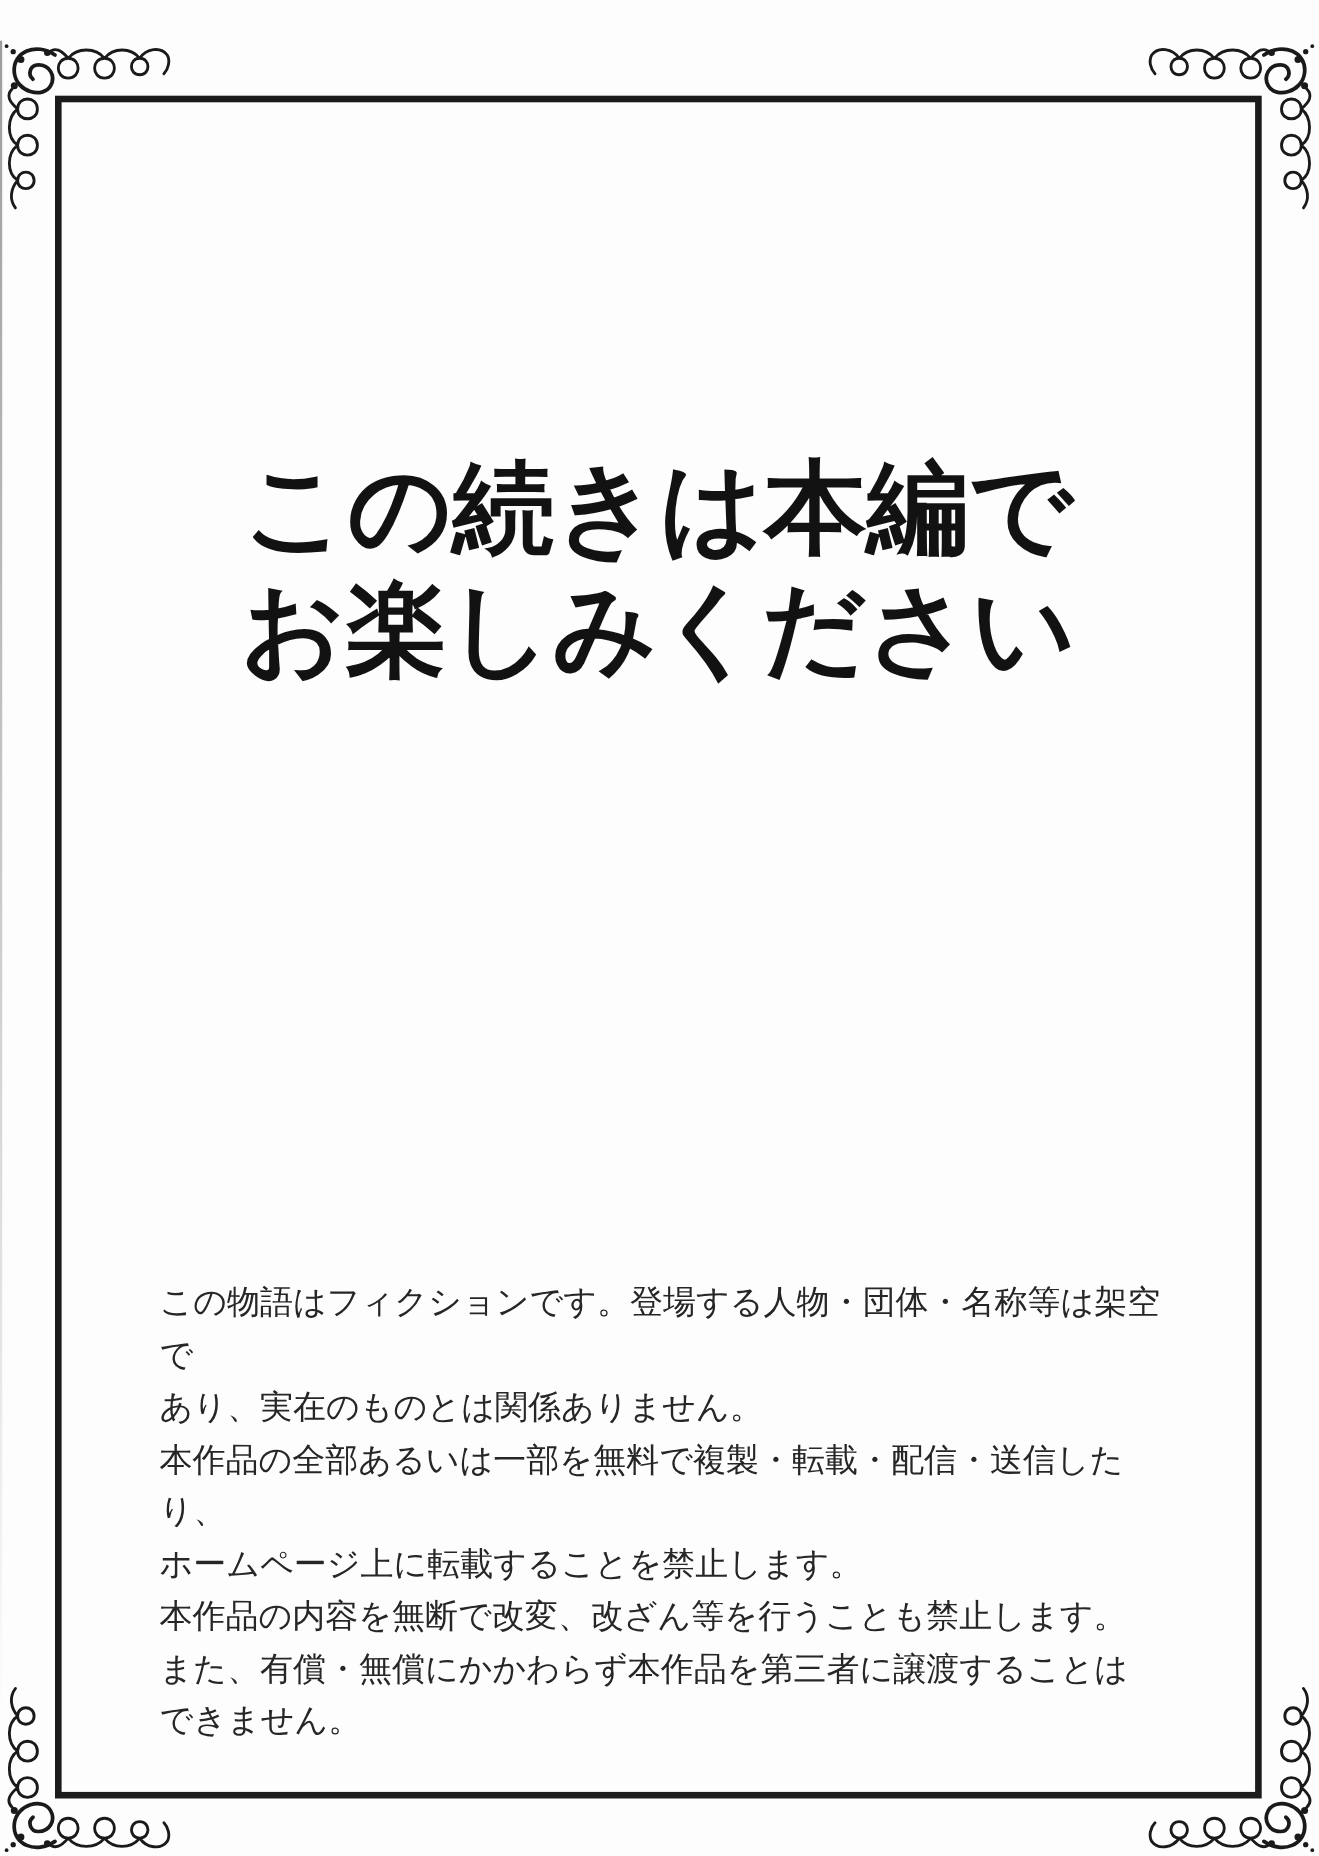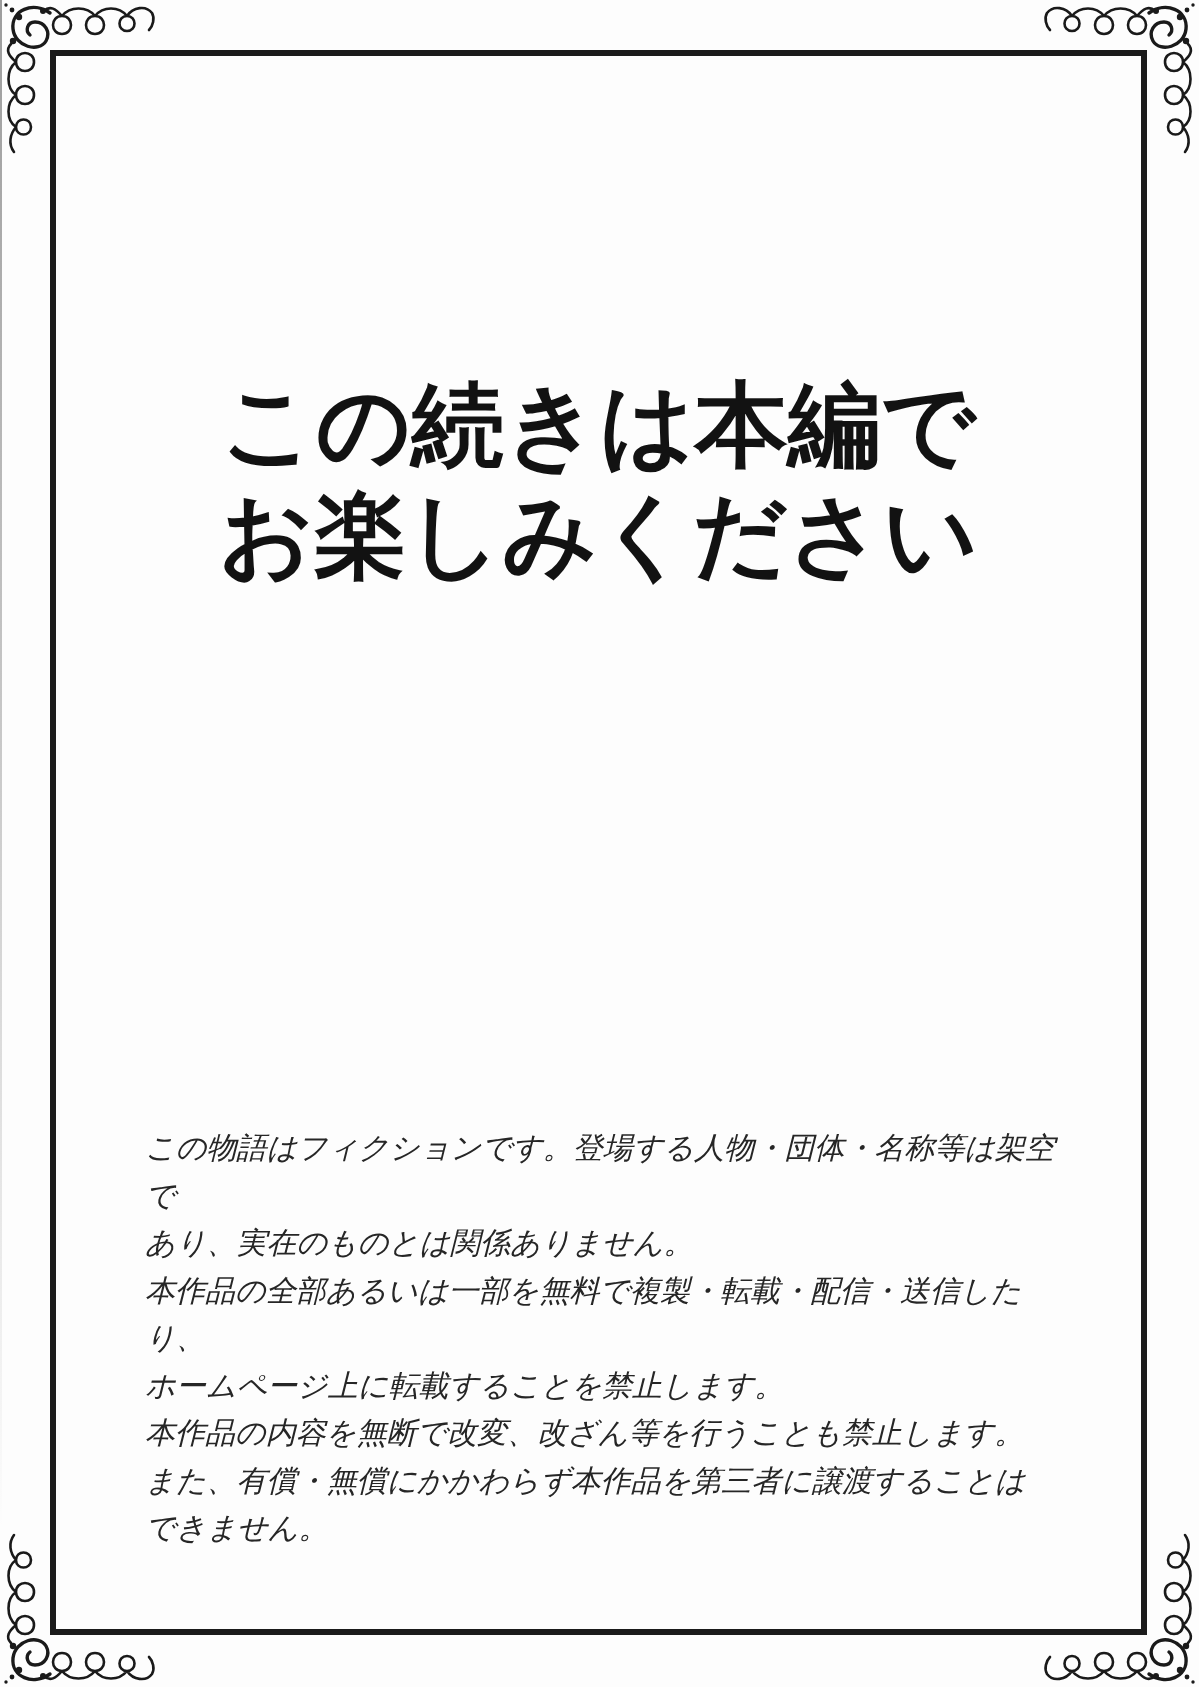--- a/index.html
+++ b/index.html
@@ -12,21 +12,21 @@
   *{box-sizing:border-box;}
   html,body{margin:0;padding:0;}
   body{
     width:1199px;height:1687px;
     background:var(--background);
     position:relative;
     overflow:hidden;
     font-family:"Liberation Sans", sans-serif;
   }
   .page{
-    position:absolute;inset:0;
+    position:absolute;inset:0;margin-top:37px;
   }
   
   .edge-line{
     position:absolute;left:0;top:0;width:2px;height:1530px;
     background:linear-gradient(to bottom,
       rgba(40,40,40,.45) 0%,
       rgba(40,40,40,.22) 55%,
       rgba(40,40,40,0) 100%);
   }
   
@@ -62,21 +62,20 @@
   .disclaimer{
     position:absolute;
     left:145px;top:1124px;
     width:930px;
     margin:0;
     font-size:30px;
     line-height:47.5px;
     font-weight:400;
     color:var(--body_text);
     white-space:pre-line;
-    font-style:italic;
   }
 </style>
 </head>
 <body>
 
 <svg width="0" height="0" style="position:absolute" aria-hidden="true">
   <defs>
     <symbol id="flourish" viewBox="0 0 170 175">
       <g fill="none" stroke="currentColor" stroke-linecap="round">
 

